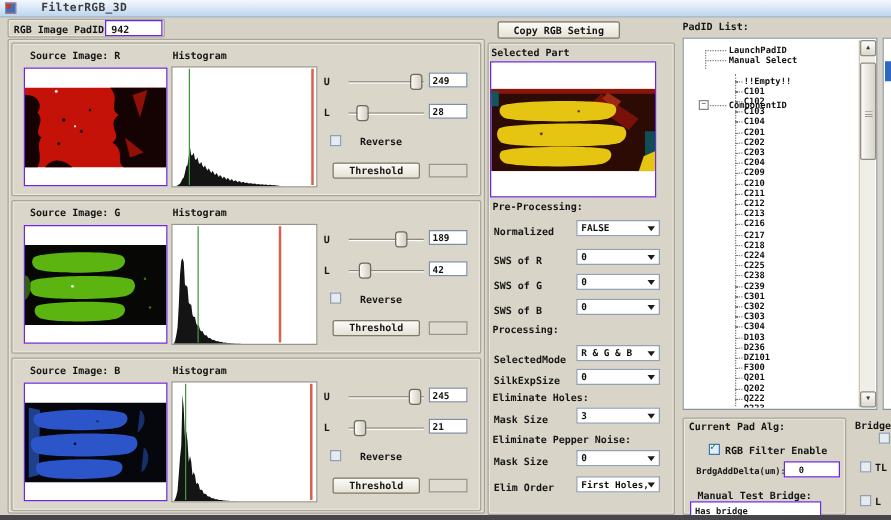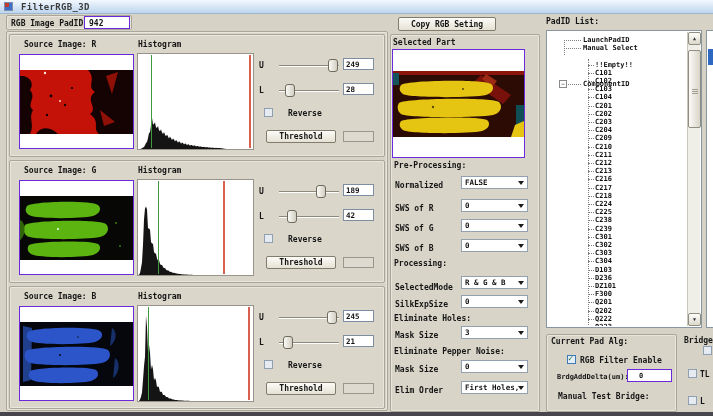--- a/index.html
+++ b/index.html
@@ -1,20 +1,20 @@
 <!DOCTYPE html>
 <html><head>
 <meta charset="utf-8">
 <style>
   *{box-sizing:border-box;margin:0;padding:0}
   html,body{width:713px;height:416px;background:#9a9a9a;font-family:"DejaVu Sans Mono",monospace}
   #app{position:relative;width:713px;height:416px;background:#d6d2c6;overflow:hidden}
   .titlebar{position:absolute;left:0;top:0;width:713px;height:14px;
     background:linear-gradient(#f3f8fe,#bdd5ee);border-bottom:1px solid #9fb6cf;
-    display:flex;align-items:center;gap:8px;padding-left:4px}
+    display:flex;align-items:center;gap:20px;padding-left:4px}
   .appicon{width:9px;height:9px;background:#c33a2e;border:1px solid #7d8db0;box-shadow:inset -3px -3px 0 #3f6fc2}
   .title-text{font:bold 9px "DejaVu Sans Mono",monospace;color:#3c3c3c;letter-spacing:.3px}
   .lbl{position:absolute;font:bold 8px "DejaVu Sans Mono",monospace;color:#151515;white-space:nowrap}
   .lbl7{font-size:7px}
   .panel{position:absolute;background:#dad6ca;border:1px solid #aaa69a;border-radius:2px;box-shadow:inset 0 0 0 1px #e9e6dd}
   .white-box{position:absolute;background:#fff;border:1px solid #6d28d9}
   .btn{position:absolute;background:linear-gradient(#fcfbf7,#e5e1d4);border:1px solid #7f7c6d;border-radius:2px;
     font:bold 8px "DejaVu Sans Mono",monospace;color:#141414;display:flex;align-items:center;justify-content:center}
   .track{position:absolute;width:60px;height:2px;background:#c9c5b9;border-top:1px solid #8d897d;border-bottom:1px solid #fdfdfb}
   .thumb{position:absolute;width:10px;height:13px;border:1px solid #6e6b5e;border-radius:3px;
@@ -422,20 +422,23 @@
     <span class="lbl grouptitle" style="left:4px;top:2px">Current Pad Alg:</span>
     <div class="cb" style="left:20px;top:20px;background:#e4eefa;border-color:#3d7ab5">
       <span class="check">✓</span>
     </div>
     <span class="lbl" style="left:33px;top:21px">RGB Filter Enable</span>
     <span class="lbl lbl7" style="left:10px;top:38px">BrdgAddDelta(um):</span>
     <div class="white-box" style="left:80px;top:34px;width:45px;height:13px">
       <span class="lbl lbl7" style="left:11px;top:2px">0</span>
     </div>
     <span class="lbl" style="left:11px;top:57px">Manual Test Bridge:</span>
+    <div class="white-box" style="left:5px;top:66px;width:105px;height:14px">
+      <span class="lbl lbl7" style="left:3px;top:3px">Has bridge</span>
+    </div>
   </div>
 
   <span class="lbl" style="left:684px;top:336px">Bridge</span>
   <div class="cb" style="left:703px;top:346px"></div>
   <div class="cb" style="left:688px;top:369px"></div>
   <span class="lbl" style="left:700px;top:370px">TL</span>
   <div class="cb" style="left:688px;top:396px"></div>
   <span class="lbl" style="left:700px;top:397px">L</span>
 
   <div class="darkband"></div>

